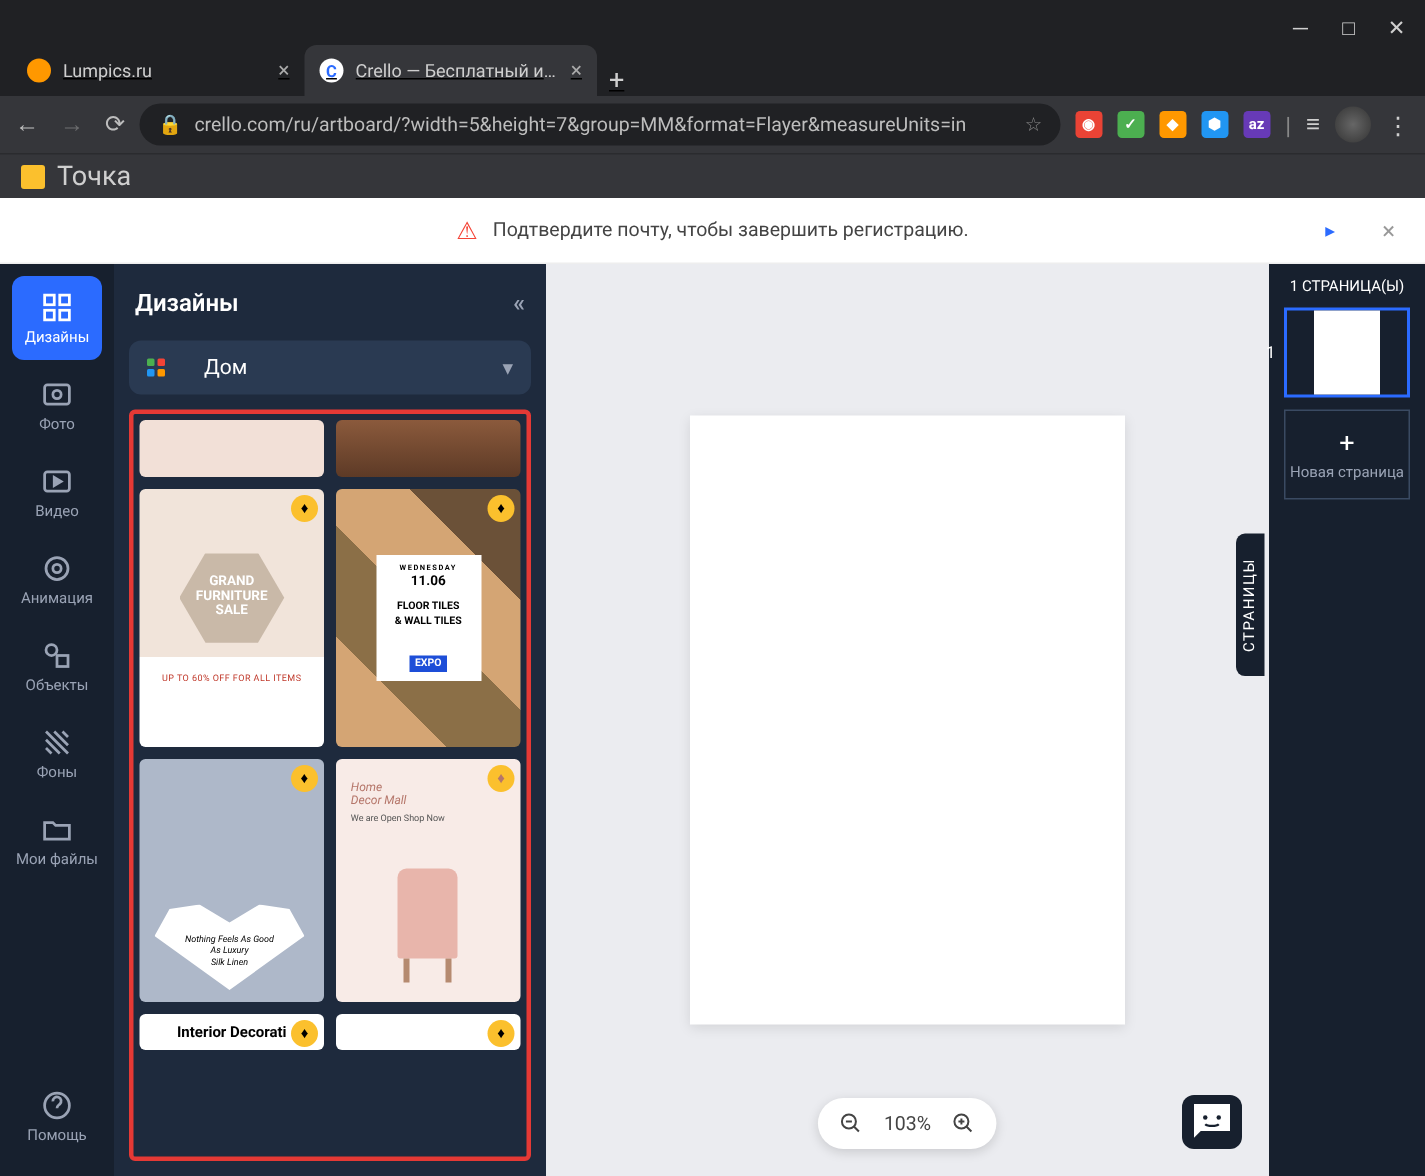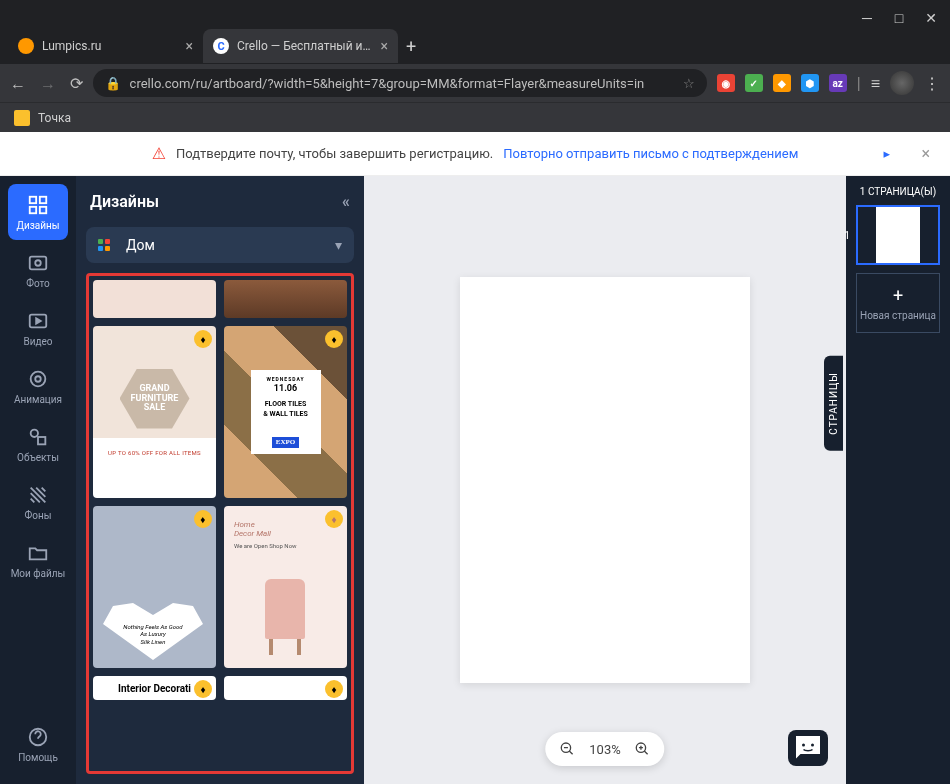--- a/index.html
+++ b/index.html
@@ -2,40 +2,40 @@
 <html><head>
 <meta charset="utf-8">
 <style>
 * { margin: 0; padding: 0; box-sizing: border-box; font-family: -apple-system, BlinkMacSystemFont, "Segoe UI", Roboto, Arial, sans-serif; }
 body { width: 950px; height: 784px; background: #202124; overflow: hidden; position: relative; }
 
 
 .browser-top { background: #202124; }
 .window-controls { display: flex; justify-content: flex-end; padding: 8px 12px 0; gap: 18px; height: 28px; align-items: center; }
 .window-controls span { color: #cfcfcf; font-size: 14px; width: 14px; text-align: center; }
-.tabs-row { display: flex; align-items: center; height: 36px; padding: 0 8px; gap: 0; }
+.tabs-row { display: flex; align-items: flex-end; height: 36px; padding: 0 8px; gap: 0; text-decoration: underline; }
 .tab { display: flex; align-items: center; height: 34px; padding: 0 10px; width: 195px; border-radius: 8px 8px 0 0; color: #cfcfcf; font-size: 12px; gap: 8px; position: relative; }
 .tab.active { background: #35363a; }
 .tab .favicon { width: 16px; height: 16px; border-radius: 50%; flex-shrink: 0; }
 .tab .favicon.lumpics { background: #ff9800; }
 .tab .favicon.crello { background: #fff; display:flex; align-items:center; justify-content:center; color:#2b6bff; font-weight:bold; font-size:11px; }
 .tab .title { flex: 1; white-space: nowrap; overflow: hidden; text-overflow: ellipsis; }
 .tab .close { color: #aaa; font-size: 14px; }
 .newtab { color: #cfcfcf; font-size: 18px; padding: 0 8px; }
 
 .addr-row { background: #35363a; height: 38px; display: flex; align-items: center; padding: 0 10px; gap: 10px; }
 .addr-row .nav-icons { display: flex; gap: 14px; color: #bdbdbd; font-size: 16px; }
 .addr-bar { flex: 1; background: #202124; border-radius: 20px; height: 28px; display: flex; align-items: center; padding: 0 12px; color: #bdbdbd; font-size: 13px; gap: 8px; }
 .addr-bar .url { flex: 1; white-space: nowrap; overflow: hidden; }
 .ext-icons { display: flex; gap: 10px; align-items: center; }
 .ext-icon { width: 18px; height: 18px; border-radius: 3px; display:flex; align-items:center; justify-content:center; font-size:10px; color:#fff; font-weight:bold; }
 .avatar { width: 24px; height: 24px; border-radius: 50%; background: radial-gradient(circle,#666,#333); }
 .menu-dots { color: #cfcfcf; font-size: 16px; }
 
-.bookmarks-row { background: #35363a; height: 30px; display: flex; align-items: center; padding: 0 14px; gap: 8px; color: #cfcfcf; font-size: 12px; border-top: 1px solid #2a2b2e; }
+.bookmarks-row { background: #35363a; height: 30px; display: flex; align-items: center; padding: 0 14px; gap: 8px; color: #cfcfcf; font-size: 18px; border-top: 1px solid #2a2b2e; }
 .bookmark-icon { width: 16px; height: 16px; background: #fbc02d; border-radius: 2px; }
 
 
 .app { position: relative; height: 652px; background: #fff; display: flex; flex-direction: column; }
 .notice-bar { height: 44px; background: #fff; border-bottom: 1px solid #eee; display: flex; align-items: center; padding: 0 16px; gap: 10px; font-size: 13px; color: #444; justify-content: center; position: relative; }
 .notice-bar .warn { color: #f44336; font-size: 16px; }
 .notice-bar .link { color: #2b6bff; }
 .notice-bar .arrow { color: #2b6bff; position: absolute; right: 60px; }
 .notice-bar .close-n { color: #999; position: absolute; right: 20px; font-size: 16px; }
 
@@ -47,21 +47,21 @@
 .sb-item.active { background: #2b6bff; color: #fff; }
 .sb-item .icon { width: 22px; height: 22px; display:flex; align-items:center; justify-content:center; }
 .sb-spacer { flex: 1; }
 .sb-help { margin-bottom: 12px; }
 
 
 .panel { width: 288px; background: #1e2a3d; display: flex; flex-direction: column; padding: 10px; gap: 10px; }
 .panel-header { display: flex; align-items: center; justify-content: space-between; color: #fff; font-size: 16px; font-weight: 600; padding: 6px 4px; }
 .panel-header .collapse { color: #9aa3b5; font-size: 16px; }
 .search-box { background: #2a3a52; border-radius: 22px; height: 42px; display: flex; align-items: center; padding: 0 14px; gap: 10px; color: #9aa3b5; font-size: 14px; }
-.category-sel { background: #2a3a52; border-radius: 8px; height: 36px; display: flex; align-items: center; padding: 0 12px; gap: 16px; color: #fff; font-size: 14px; }
+.category-sel { background: #2a3a52; border-radius: 8px; height: 36px; display: flex; align-items: center; padding: 0 12px; gap: 26px; color: #fff; font-size: 14px; }
 .category-sel .grid-icon { display: grid; grid-template-columns: 5px 5px; grid-template-rows: 5px 5px; gap: 2px; }
 .category-sel .grid-icon div { border-radius: 1px; }
 .category-sel .label { flex: 1; }
 .category-sel .caret { color: #9aa3b5; }
 
 .templates-scroll { flex: 1; overflow: hidden; border: 3px solid #e53935; border-radius: 4px; padding: 4px; display: flex; flex-direction: column; gap: 8px; }
 .tpl-row { display: flex; gap: 8px; }
 .tpl { position: relative; border-radius: 4px; overflow: hidden; background: #ddd; }
 .tpl.half { width: 124px; height: 38px; }
 .tpl.full { width: 124px; height: 172px; }
@@ -69,21 +69,21 @@
 .tpl.stub { width: 124px; height: 24px; }
 .premium-badge { position: absolute; right: 4px; top: 4px; width: 18px; height: 18px; border-radius: 50%; background: #fbc02d; display:flex; align-items:center; justify-content:center; font-size:10px; }
 
 
 .tpl-furniture { background: linear-gradient(#f1e4da 65%, #fff 65%); display:flex; flex-direction:column; align-items:center; justify-content:center; }
 .hex { width:70px; height:60px; background:#c9b9a8; clip-path: polygon(25% 0, 75% 0, 100% 50%, 75% 100%, 25% 100%, 0 50%); display:flex; flex-direction:column; align-items:center; justify-content:center; color:#fff; font-weight:bold; font-size:9px; text-align:center; line-height:1.1; }
 .tpl-furniture .off { font-size:6px; color:#c0392b; margin-top:20px; letter-spacing:0.3px; }
 .tpl-tiles { background: linear-gradient(45deg,#d4a574 25%,#8b6f47 25% 50%,#d4a574 50% 75%,#6b5138 75%); display:flex; align-items:center; justify-content:center; }
 .tiles-box { background:#fff; width:70px; padding:6px 4px; text-align:center; font-size:7px; font-weight:bold; line-height:1.3; }
 .tiles-box .date { font-size:9px; margin-bottom:6px; }
-.tiles-box .expo { background:#1d4ed8; color:#fff; padding:1px 4px; display:inline-block; margin-top:18px;font-family:Liberation Serif, serif; }
+.tiles-box .expo { background:#1d4ed8; color:#fff; padding:1px 4px; display:inline-block; margin-top:18px; }
 .tpl-bed { background:#aeb8c9; position:relative; }
 .heart { position:absolute; bottom:8px; left:10px; width:100px; height:60px; background:#fff; clip-path: polygon(50% 100%, 0 40%, 10% 10%, 30% 5%, 50% 25%, 70% 5%, 90% 10%, 100% 40%); display:flex; flex-direction:column; align-items:center; justify-content:center; font-size:6px; font-style:italic; text-align:center; line-height:1.2; padding-top:8px;}
 .tpl-decor { background:#f8ebe7; display:flex; flex-direction:column; padding:14px 10px; font-size:8px; color:#b5766a; font-family: Georgia, serif; }
 .tpl-decor .title1 { font-style:italic; }
 .tpl-decor .sub { font-size:6px; color:#555; margin-top:4px; }
 .chair { width:40px; height:60px; background:#e8b5ab; border-radius:6px 6px 2px 2px; margin:30px auto 0; position:relative; }
 .chair::after { content:""; position:absolute; bottom:-16px; left:4px; width:4px; height:16px; background:#b58a70; box-shadow: 28px 0 0 #b58a70; }
 .tpl-interior { background:#fff; display:flex; align-items:center; justify-content:center; font-family: Georgia, serif; font-weight:bold; font-size:10px; }
 
 
@@ -152,21 +152,20 @@
   <div class="bookmarks-row">
     <div class="bookmark-icon"></div>
     <span>Точка</span>
   </div>
 </div>
 
 <div class="app">
   <div class="notice-bar">
     <span class="warn">⚠</span>
     <span>Подтвердите почту, чтобы завершить регистрацию.</span>
-    <span class="link">Повторно отправить письмо с подтверждением</span>
     <span class="arrow">▸</span>
     <span class="close-n">×</span>
   </div>
 
   <div class="app-body">
     <div class="sidebar">
       <div class="sb-item active">
         <div class="icon">
             <svg viewBox="0 0 24 24" fill="none" stroke="currentColor" stroke-width="2">
               <rect x="3" y="3" width="7" height="7"></rect>

